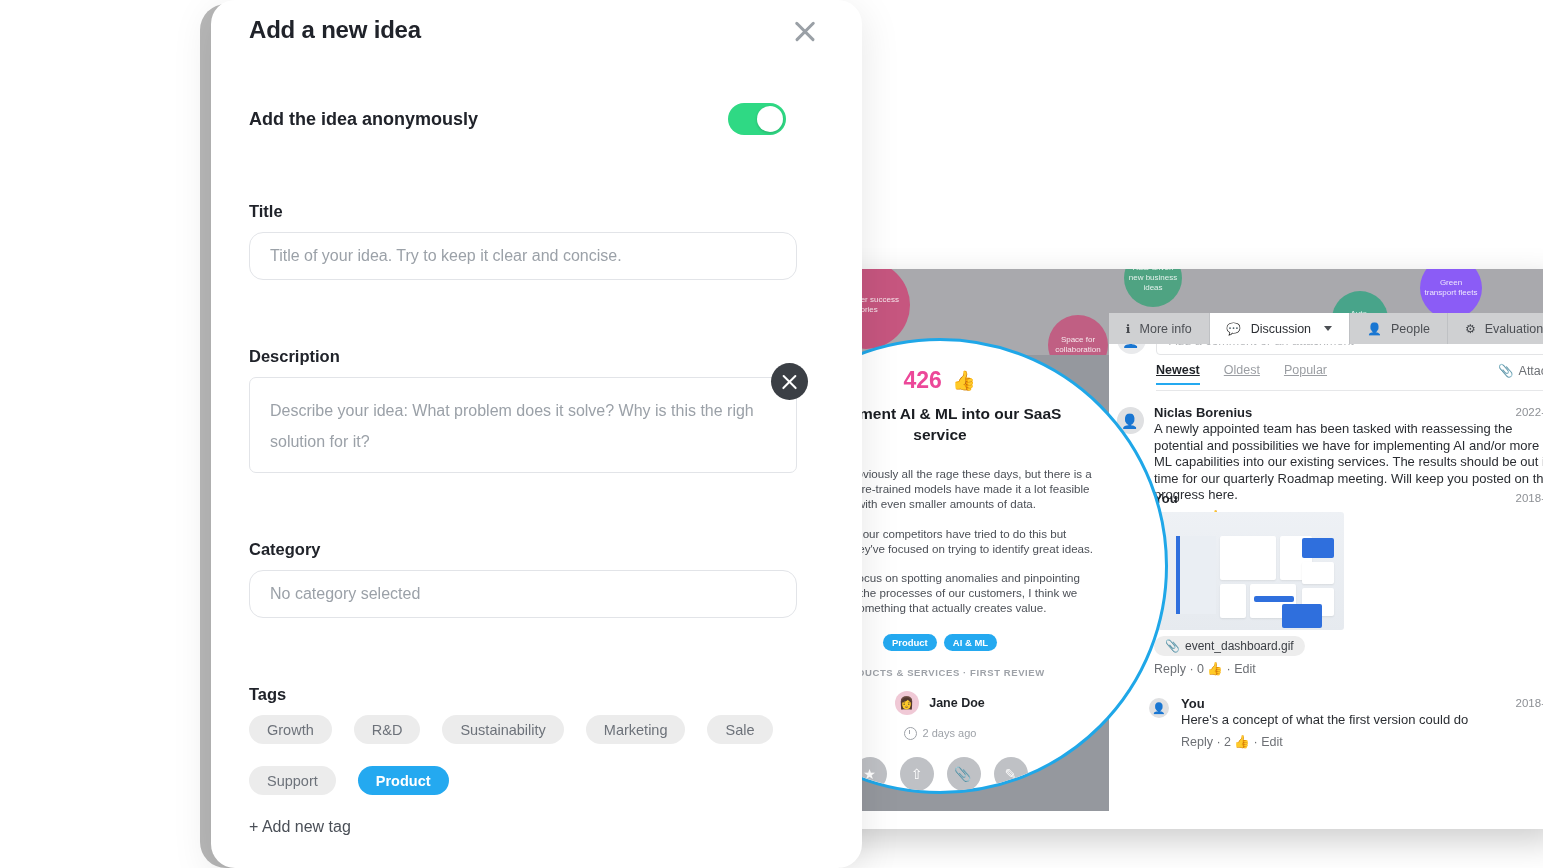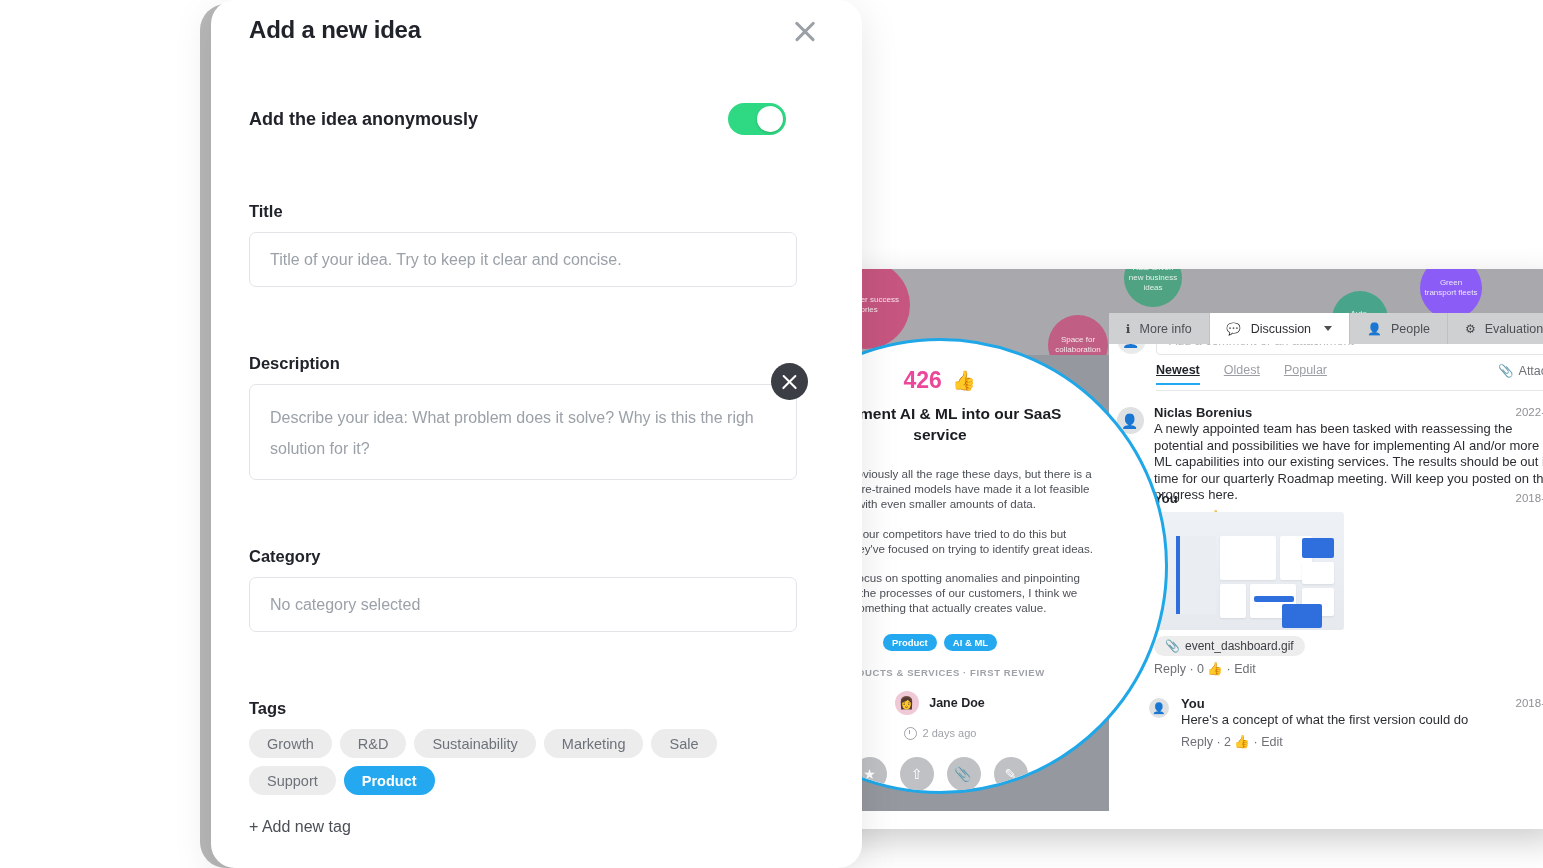--- a/index.html
+++ b/index.html
@@ -53,30 +53,30 @@
   }
   .toggle .knob{
     position:absolute;right:3px;top:3px;width:26px;height:26px;border-radius:50%;
     background:#fff;box-shadow:0 1px 3px rgba(0,0,0,.18);
   }
 
   .field-label{
     font-size:16.5px;font-weight:bold;color:#20232a;margin-top:67px;margin-bottom:11px;
   }
   .inp{
-    height:55px;border:1px solid #e2e4e8;border-radius:7px;background:#fff;
+    height:48px;border:1px solid #e2e4e8;border-radius:14px;background:#fff;
     display:flex;align-items:center;padding:0 20px;box-sizing:border-box;
     font-size:16px;color:#9ba1a8;width:548px;
   }
   .textarea{
     height:96px;border:1px solid #e2e4e8;border-radius:7px;background:#fff;
     padding:17px 20px;box-sizing:border-box;font-size:16px;color:#9ba1a8;
     line-height:31px;width:548px;
   }
-  .tags-wrap{display:flex;flex-wrap:wrap;gap:8px;width:560px;margin-top:4px;}
+  .tags-wrap{display:flex;flex-wrap:wrap;gap:22px;width:560px;margin-top:4px;}
   .tag{
     height:29px;padding:0 18px;border-radius:15px;background:#ececec;color:#6d727a;
     font-size:14.5px;display:flex;align-items:center;cursor:pointer;white-space:nowrap;
   }
   .tag.sel{background:#24a9f0;color:#fff;font-weight:bold;}
   .addtag{
     font-size:16px;color:#4a4f57;margin-top:23px;cursor:pointer;
   }
   .search-inp{
     height:50px;border:1px solid #e2e4e8;border-radius:7px;background:#fff;

